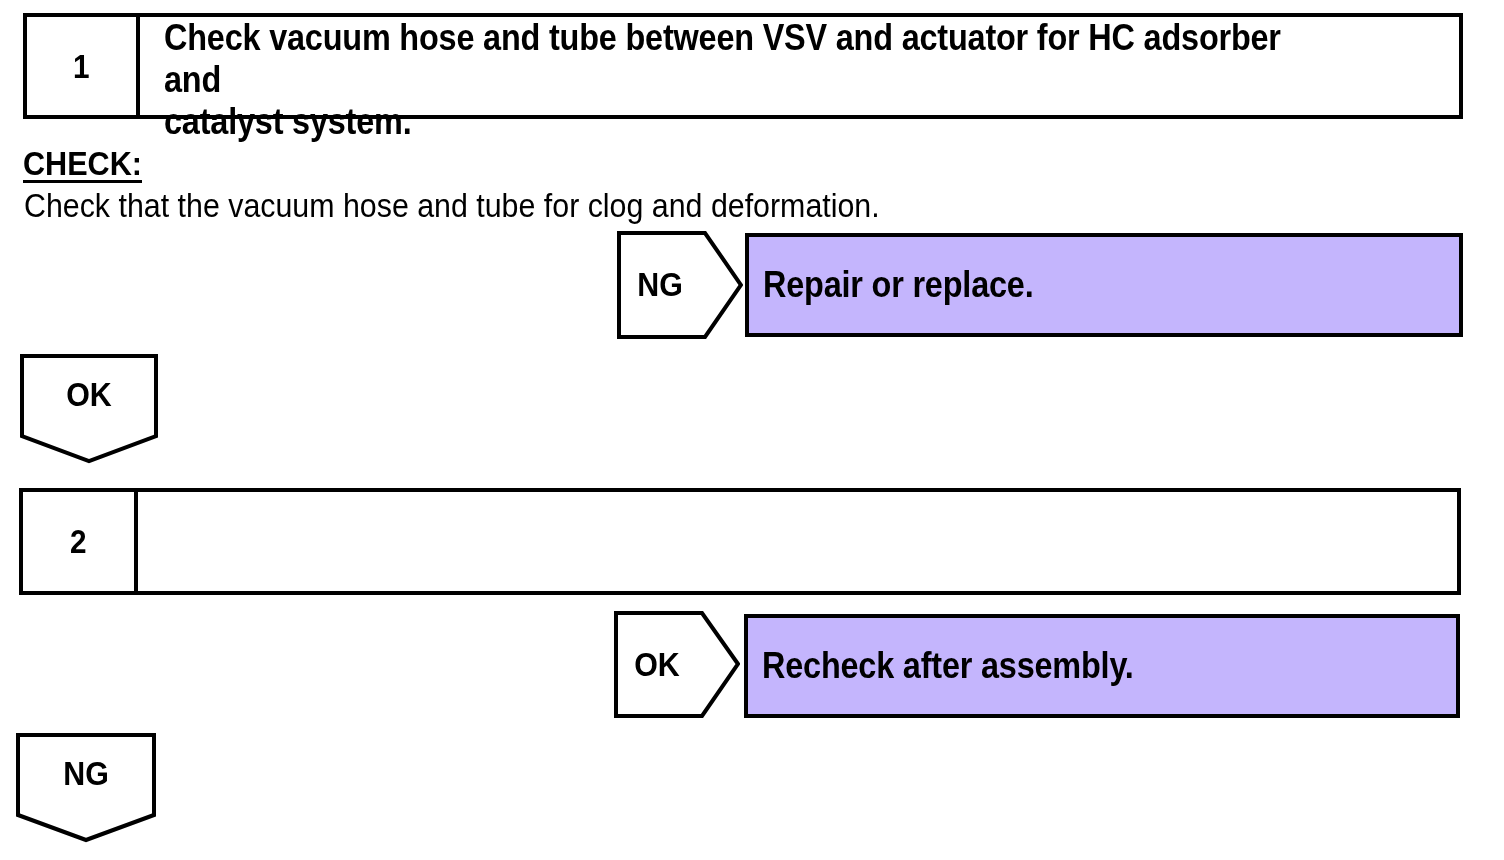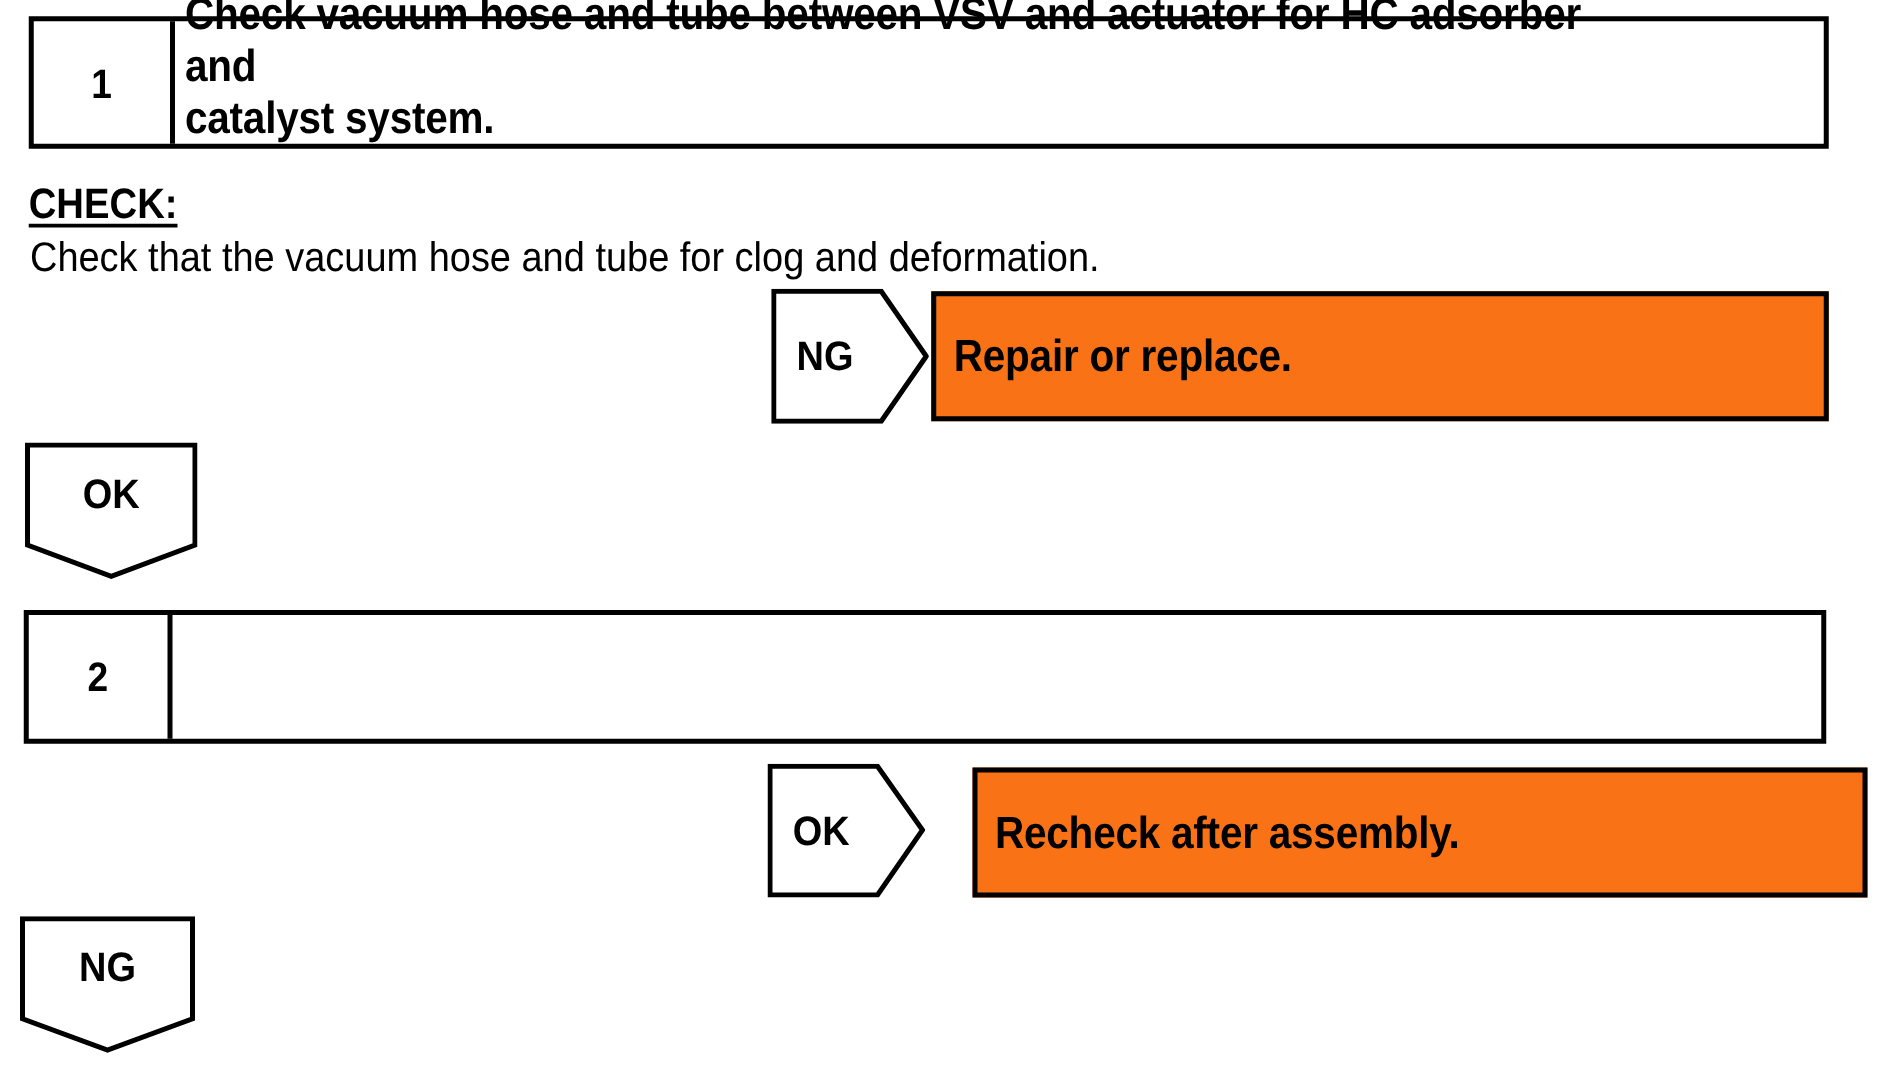--- a/index.html
+++ b/index.html
@@ -46,22 +46,22 @@
   .step-num {
     font-weight: bold;
     font-size: 33px;
     line-height: 1;
     letter-spacing: 0px;
     transform: scaleX(0.90);
   }
   .step-text-cell {
     flex: 1 1 auto;
     display: flex;
-    align-items: flex-end;
-    padding-left: 8px;
+    align-items: flex-start;
+    padding-left: 24px;
     box-sizing: border-box;
   }
   .step-text {
     font-weight: bold;
     font-size: 36px;
     line-height: 1.16;
     letter-spacing: -0.2px;
     transform: scaleX(0.90);
     transform-origin: left center;
     white-space: pre-line;
@@ -114,21 +114,21 @@
     justify-content: center;
     font-weight: bold;
     font-size: 33px;
     transform: scaleX(0.92);
   }
 
   
   .msg-box {
     position: absolute;
     border: 4px solid #000;
-    background: #f97316;
+    background: #c4b5fd;
     box-sizing: border-box;
     display: flex;
     align-items: center;
     padding-left: 14px;
   }
   .msg-text {
     font-weight: bold;
     font-size: 36px;
     line-height: 1;
     letter-spacing: -0.2px;
@@ -203,21 +203,21 @@
     </div>
   </div>
 
   <div class="tag-right" style="left:614px; top:611px; width:126px; height:107px;">
     <svg class="tag-shape" viewBox="0 0 126 107" preserveAspectRatio="none">
       <polygon points="2,2 88,2 124,53 88,105 2,105" fill="#ffffff" stroke="#000000" stroke-width="4" stroke-linejoin="miter"></polygon>
     </svg>
     <span class="tag-label">OK</span>
   </div>
 
-  <div class="msg-box" style="left:744px; top:614px; width:716px; height:104px;margin-left:34px;">
+  <div class="msg-box" style="left:744px; top:614px; width:716px; height:104px;">
     <span class="msg-text">Recheck after assembly.</span>
   </div>
 
   <div class="tag-down" style="left:16px; top:733px; width:140px; height:110px;">
     <svg class="tag-shape" viewBox="0 0 140 110" preserveAspectRatio="none">
       <polygon points="2,2 138,2 138,82 70,107 2,82" fill="#ffffff" stroke="#000000" stroke-width="4" stroke-linejoin="miter"></polygon>
     </svg>
     <span class="tag-label">NG</span>
   </div>
 

